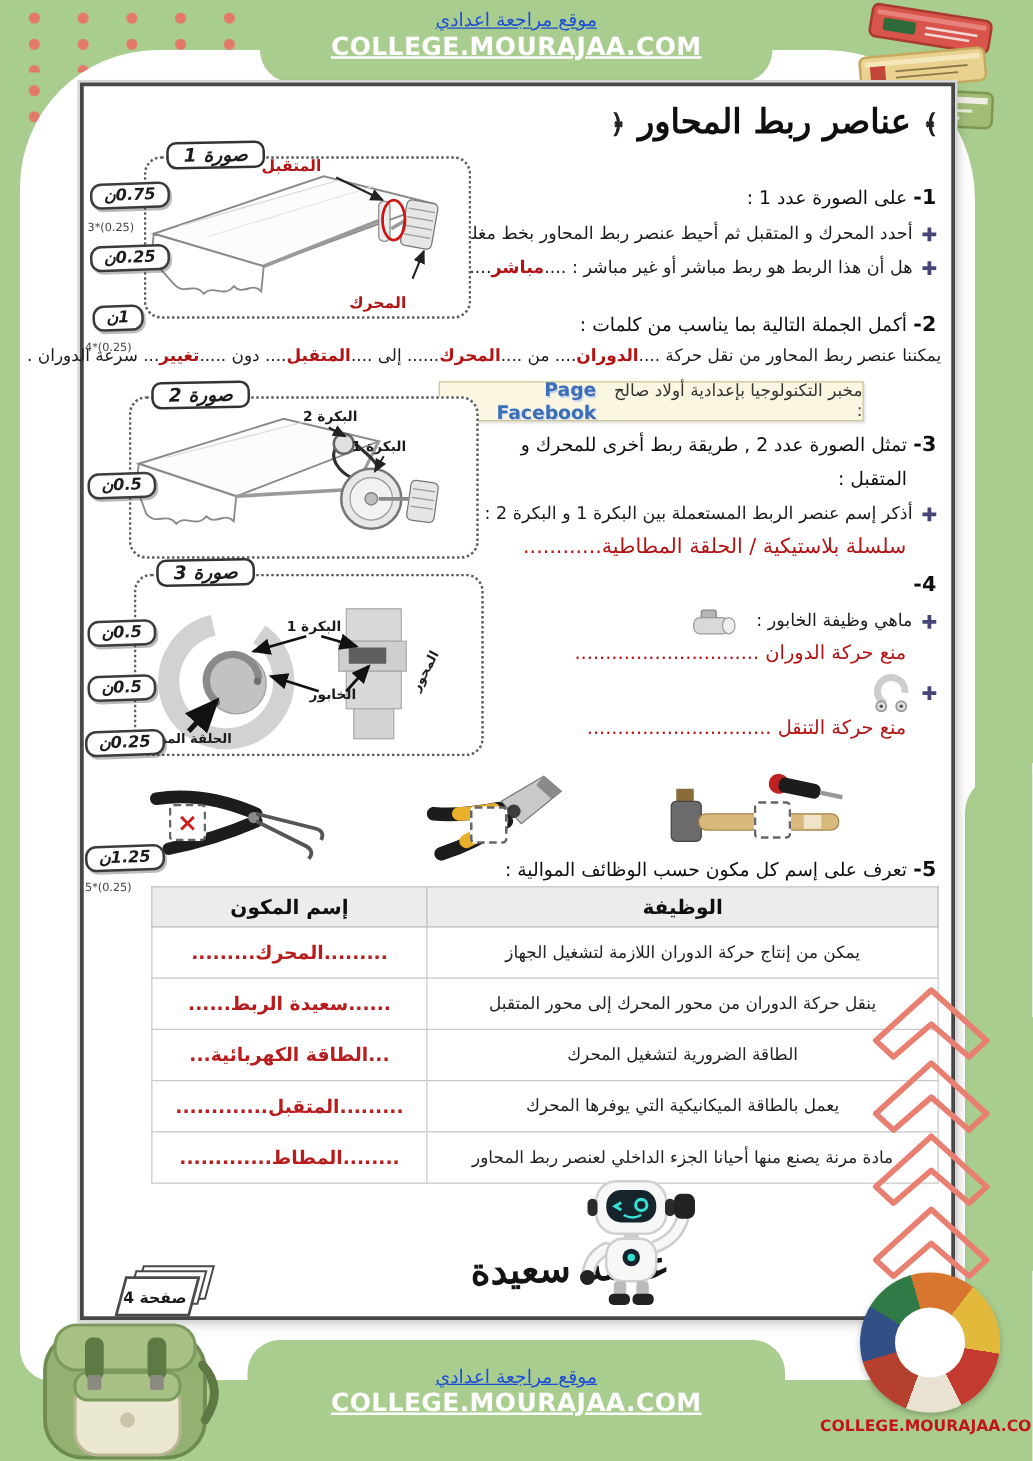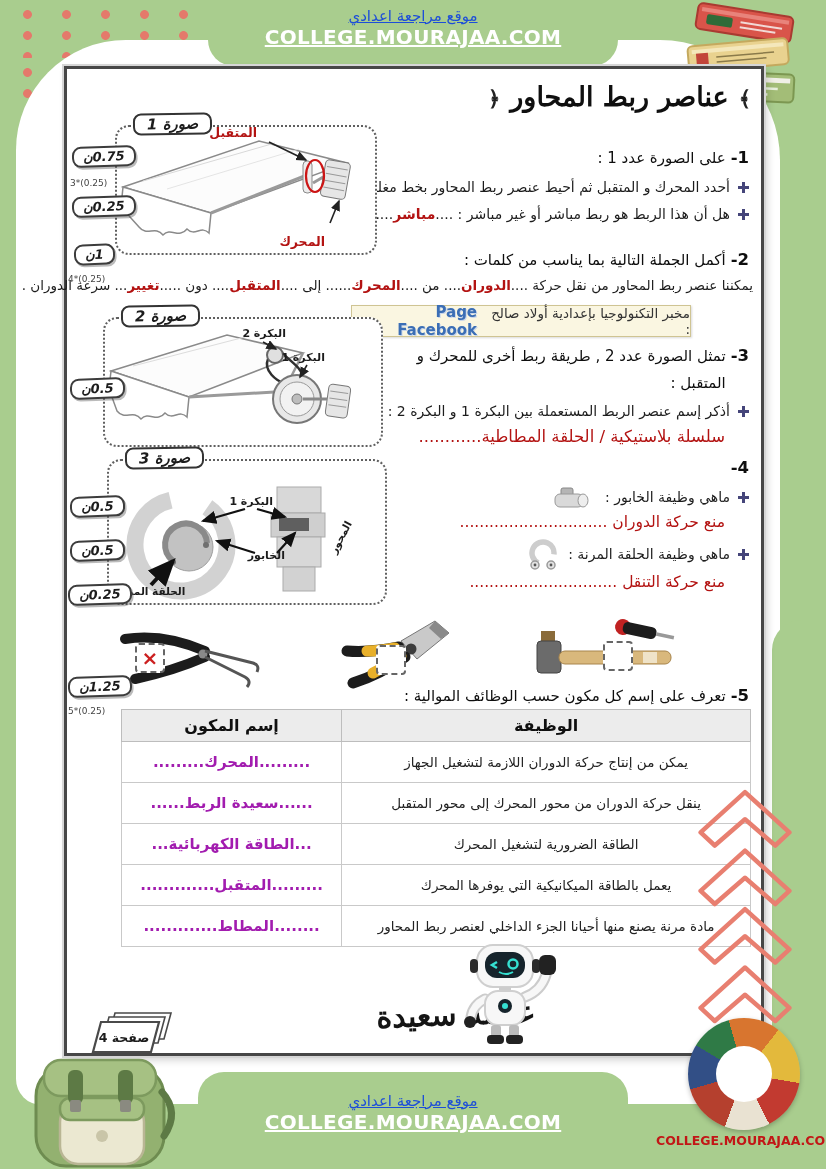--- a/index.html
+++ b/index.html
@@ -59,21 +59,21 @@
   .chk .x{color:#cc2020;font-weight:bold;font-size:20px;line-height:1}
   
   .pill{position:absolute;padding:1px 9px;border:2px solid #3c3c3c;border-radius:9px;background:#fff;
         font-weight:bold;font-style:italic;font-size:13px;direction:rtl;
         box-shadow:1.5px 2px 0 rgba(60,60,60,.35);transform:rotate(-2deg)}
   .pnote{position:absolute;font-size:9px;color:#444}
   
   .tbl{position:absolute;left:54px;top:640px;width:630px;border-collapse:collapse;direction:rtl;background:#fff}
   .tbl th{background:#ececec;border:1px solid #bdbdbd;font-size:16px;font-weight:bold;padding:6px;color:#0f0f0f}
   .tbl td{border:1px solid #c9c9c9;text-align:center;padding:11px 6px;font-size:13.5px;color:#222}
-  .tbl td.a{color:#a21caf;font-weight:bold;font-size:15px}
+  .tbl td.a{color:#b91c1c;font-weight:bold;font-size:15px}
   
   .closing{position:absolute;left:256px;top:928px;width:266px;text-align:center;direction:rtl;
         font-family:"DejaVu Serif",serif;font-weight:bold;font-size:30px;color:#141414;transform:rotate(-2deg)}
   .pageicon{position:absolute;left:12px;top:942px;width:96px;height:46px}
   .pageicon .lbl{position:absolute;left:16px;top:19px;width:58px;text-align:center;font-size:12.5px;
         font-weight:bold;direction:rtl}
   .ring{position:absolute;left:688px;top:1018px;width:112px;height:112px;border-radius:50%;
         background:conic-gradient(from 200deg,#b5402e 0 15%,#324f86 15% 28%,#2f7a46 28% 40%,
         #d8752f 40% 55%,#e3b93c 55% 72%,#c23a30 72% 87%,#e9e2d2 87% 100%);
         box-shadow:0 2px 5px rgba(0,0,0,.25)}
@@ -275,21 +275,20 @@
         <span>ماهي وظيفة الخابور :</span>
         <svg class="mini" width="44" height="26" viewBox="0 0 44 26">
           <rect x="8" y="3" width="12" height="8" rx="2" fill="#b5b5b5" stroke="#888"></rect>
           <rect x="2" y="9" width="28" height="13" rx="5" fill="#d9d9d9" stroke="#999"></rect>
           <ellipse cx="30" cy="15.5" rx="5" ry="6.5" fill="#eee" stroke="#999"></ellipse>
         </svg>
       </div>
       <div class="ansline">منع حركة الدوران ..............................</div>
       <div class="brow">
         <span class="pm"></span>
-        <span>ماهي وظيفة الحلقة المرنة :</span>
         <svg class="mini" width="34" height="32" viewBox="0 0 34 32">
           <circle cx="17" cy="14" r="11" fill="none" stroke="#cdcdcd" stroke-width="5.5" stroke-dasharray="48 21" transform="rotate(115 17 14)"></circle>
           <circle cx="9" cy="26" r="4" fill="#e2e2e2" stroke="#9a9a9a" stroke-width="1.5"></circle>
             <circle cx="9" cy="26" r="1.4" fill="#555"></circle>
           <circle cx="25" cy="26" r="4" fill="#e2e2e2" stroke="#9a9a9a" stroke-width="1.5"></circle>
             <circle cx="25" cy="26" r="1.4" fill="#555"></circle>
         </svg>
       </div>
       <div class="ansline">منع حركة التنقل ..............................</div>
     </div>

